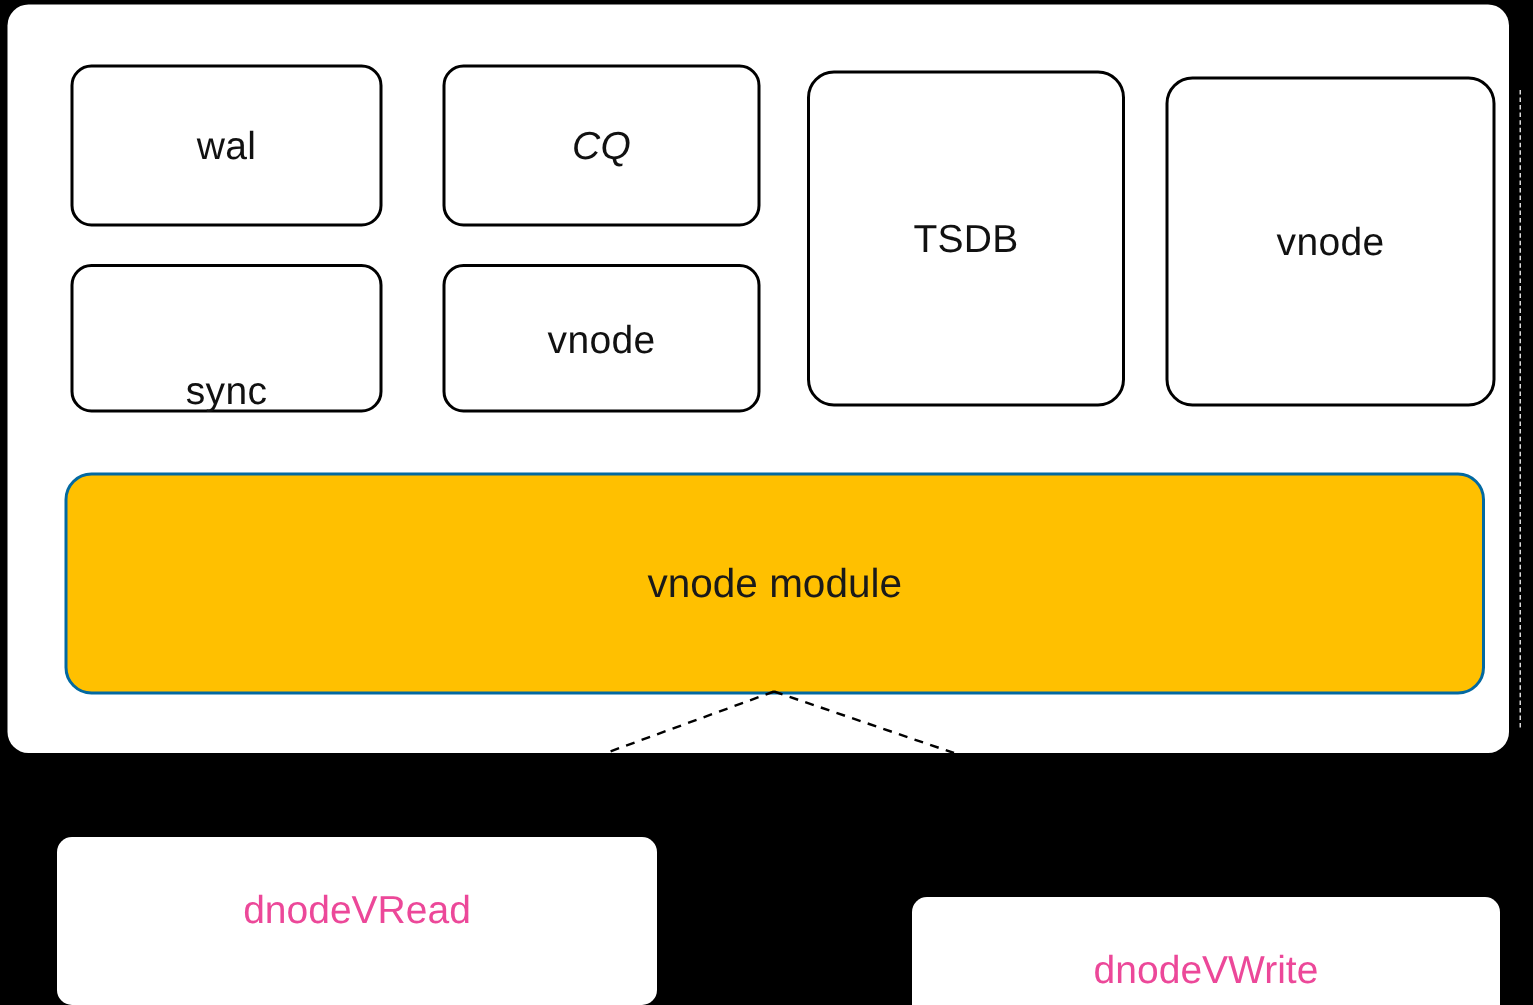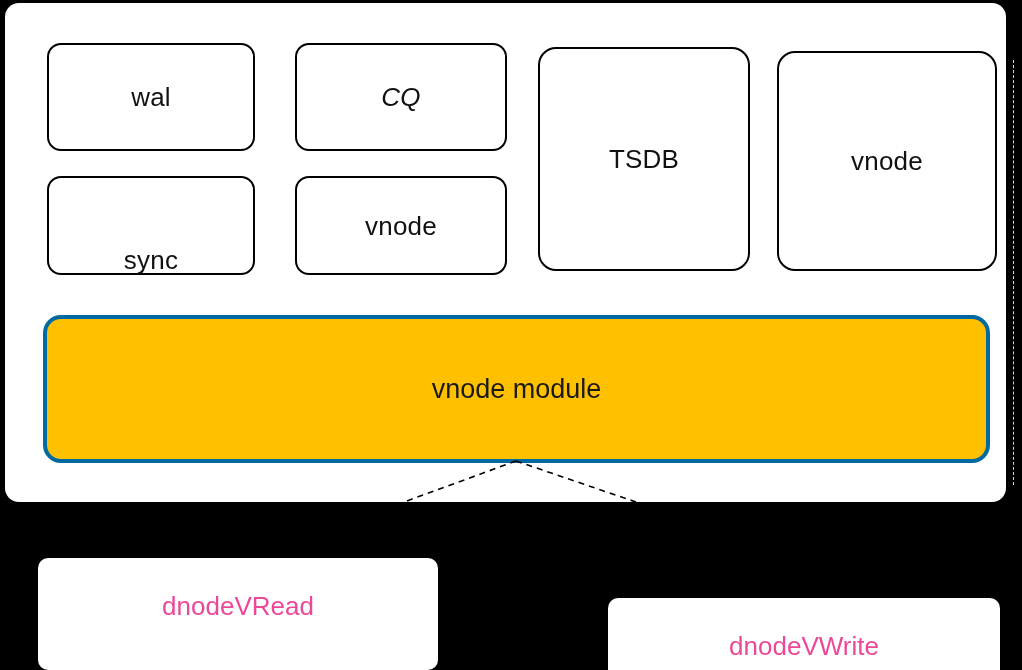--- a/index.html
+++ b/index.html
@@ -69,21 +69,21 @@
   .box-query  { left: 772px; top: 48px;  width: 220px; height: 220px; border-radius: 18px; }
 
   
   .vnode-bar {
     position: absolute;
     left: 38px;
     top: 312px;
     width: 947px;
     height: 148px;
     background: #FFC000;
-    border: 4px solid #0369a1;
+    border: 2px solid #0369a1;
     border-radius: 18px;
     box-sizing: border-box;
     display: flex;
     align-items: center;
     justify-content: center;
   }
   .vnode-bar .label {
     font-size: 27px;
     color: #1a1a1a;
     line-height: 1;

